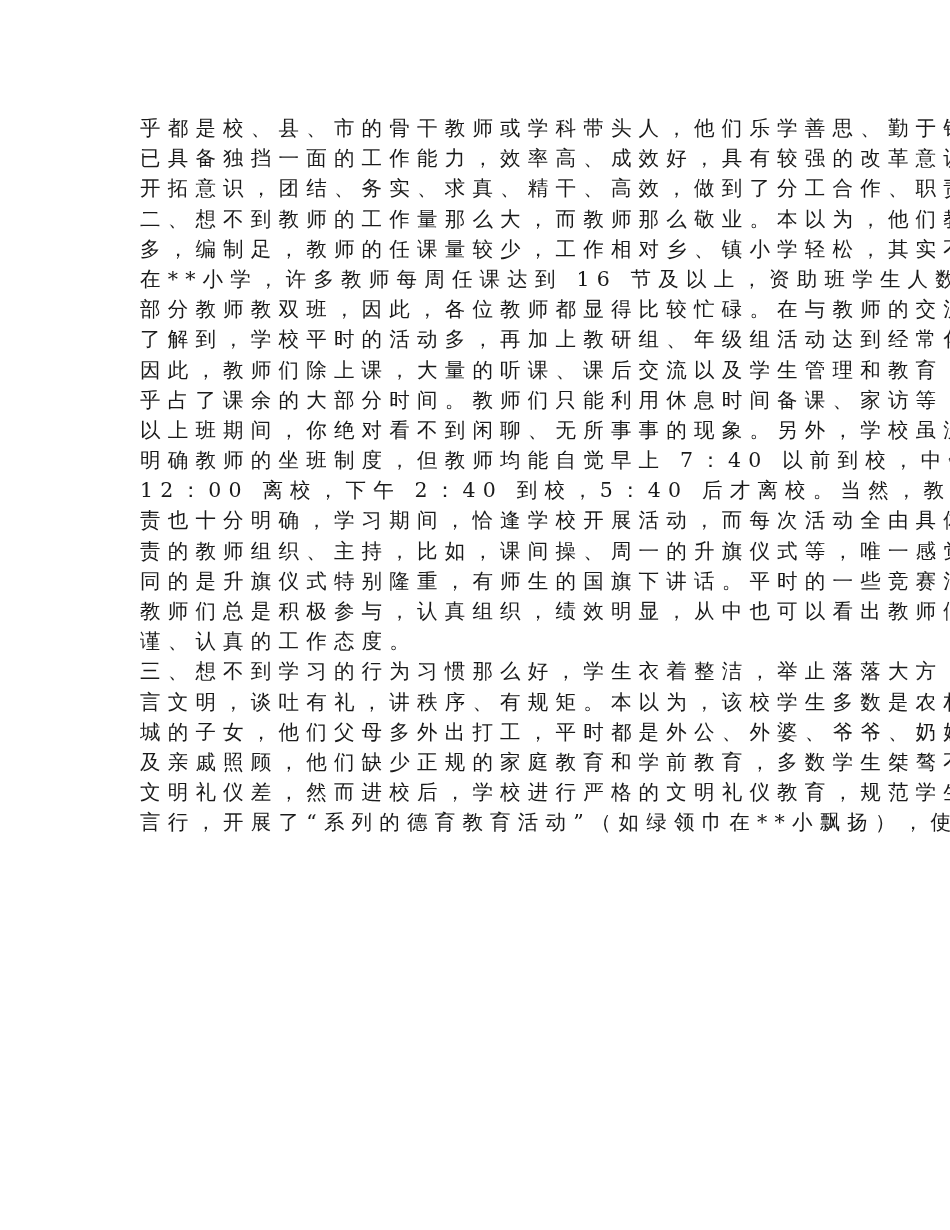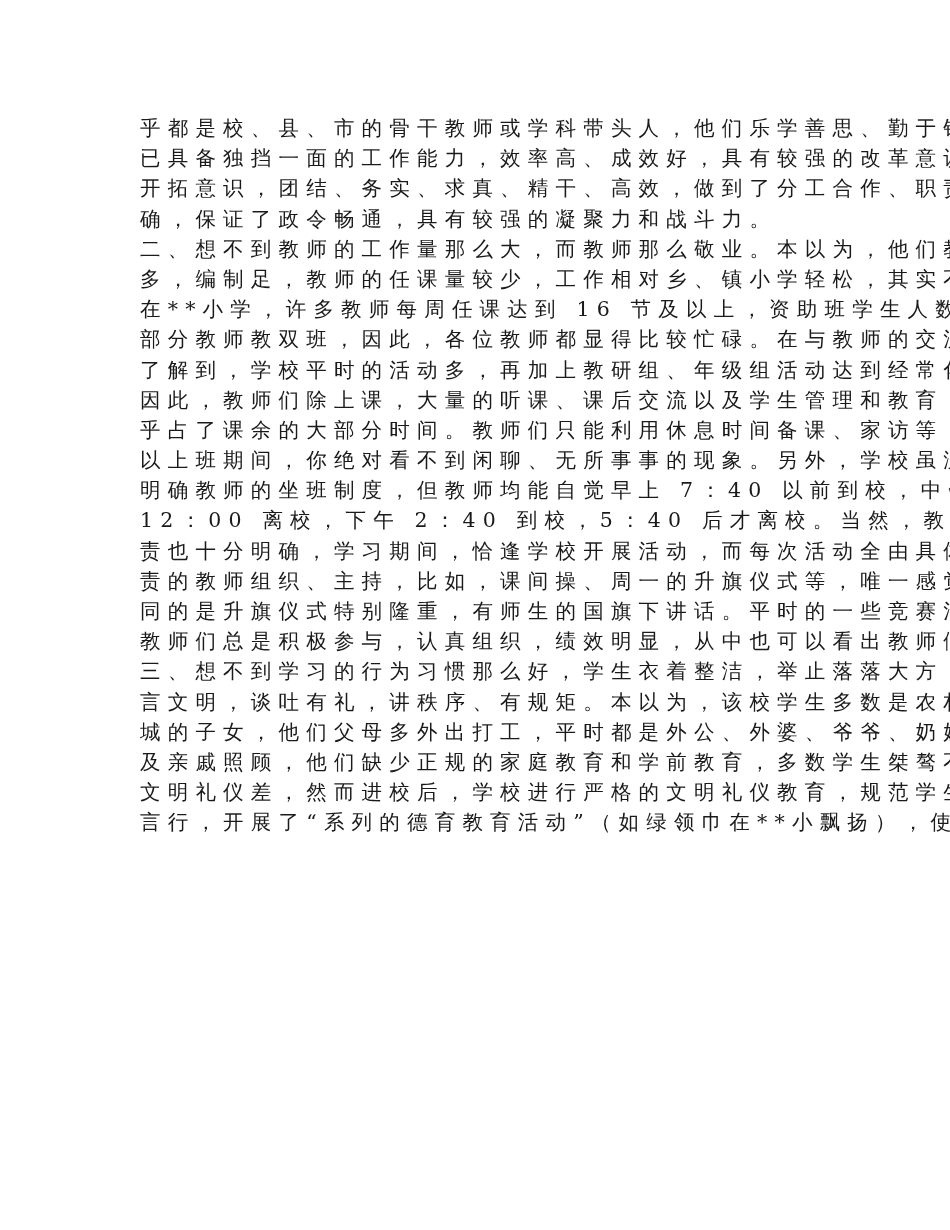--- a/index.html
+++ b/index.html
@@ -19,35 +19,35 @@
   }
 </style>
 </head>
 <body>
 
 <div class="page">
   <div class="text-block">
     <div class="line">乎都是校、县、市的骨干教师或学科带头人，他们乐学善思、勤于钻研，</div>
     <div class="line">已具备独挡一面的工作能力，效率高、成效好，具有较强的改革意识和</div>
     <div class="line">开拓意识，团结、务实、求真、精干、高效，做到了分工合作、职责明</div>
-    <div class="line">确，保证了政令畅通，具有较强的凝聚力和战斗力。</div>
     <div class="line">二、想不到教师的工作量那么大，而教师那么敬业。本以为，他们教师</div>
     <div class="line">多，编制足，教师的任课量较少，工作相对乡、镇小学轻松，其实不然，</div>
     <div class="line">在**小学，许多教师每周任课达到 16 节及以上，资助班学生人数较多，</div>
     <div class="line">部分教师教双班，因此，各位教师都显得比较忙碌。在与教师的交流中</div>
     <div class="line">了解到，学校平时的活动多，再加上教研组、年级组活动达到经常化，</div>
     <div class="line">因此，教师们除上课，大量的听课、课后交流以及学生管理和教育，几</div>
     <div class="line">乎占了课余的大部分时间。教师们只能利用休息时间备课、家访等，所</div>
     <div class="line">以上班期间，你绝对看不到闲聊、无所事事的现象。另外，学校虽没有</div>
     <div class="line">明确教师的坐班制度，但教师均能自觉早上 7：40 以前到校，中午</div>
     <div class="line">12：00 离校，下午 2：40 到校，5：40 后才离校。当然，教师的岗位职</div>
     <div class="line">责也十分明确，学习期间，恰逢学校开展活动，而每次活动全由具体负</div>
     <div class="line">责的教师组织、主持，比如，课间操、周一的升旗仪式等，唯一感觉不</div>
     <div class="line">同的是升旗仪式特别隆重，有师生的国旗下讲话。平时的一些竞赛活动，</div>
     <div class="line">教师们总是积极参与，认真组织，绩效明显，从中也可以看出教师们严</div>
+    <div class="line">谨、认真的工作态度。</div>
     <div class="line">三、想不到学习的行为习惯那么好，学生衣着整洁，举止落落大方，语</div>
     <div class="line">言文明，谈吐有礼，讲秩序、有规矩。本以为，该校学生多数是农村进</div>
     <div class="line">城的子女，他们父母多外出打工，平时都是外公、外婆、爷爷、奶奶以</div>
     <div class="line">及亲戚照顾，他们缺少正规的家庭教育和学前教育，多数学生桀骜不驯，</div>
     <div class="line">文明礼仪差，然而进校后，学校进行严格的文明礼仪教育，规范学生的</div>
     <div class="line">言行，开展了“系列的德育教育活动”（如绿领巾在**小飘扬），使学</div>
   </div>
 </div>
 
 </body></html>

